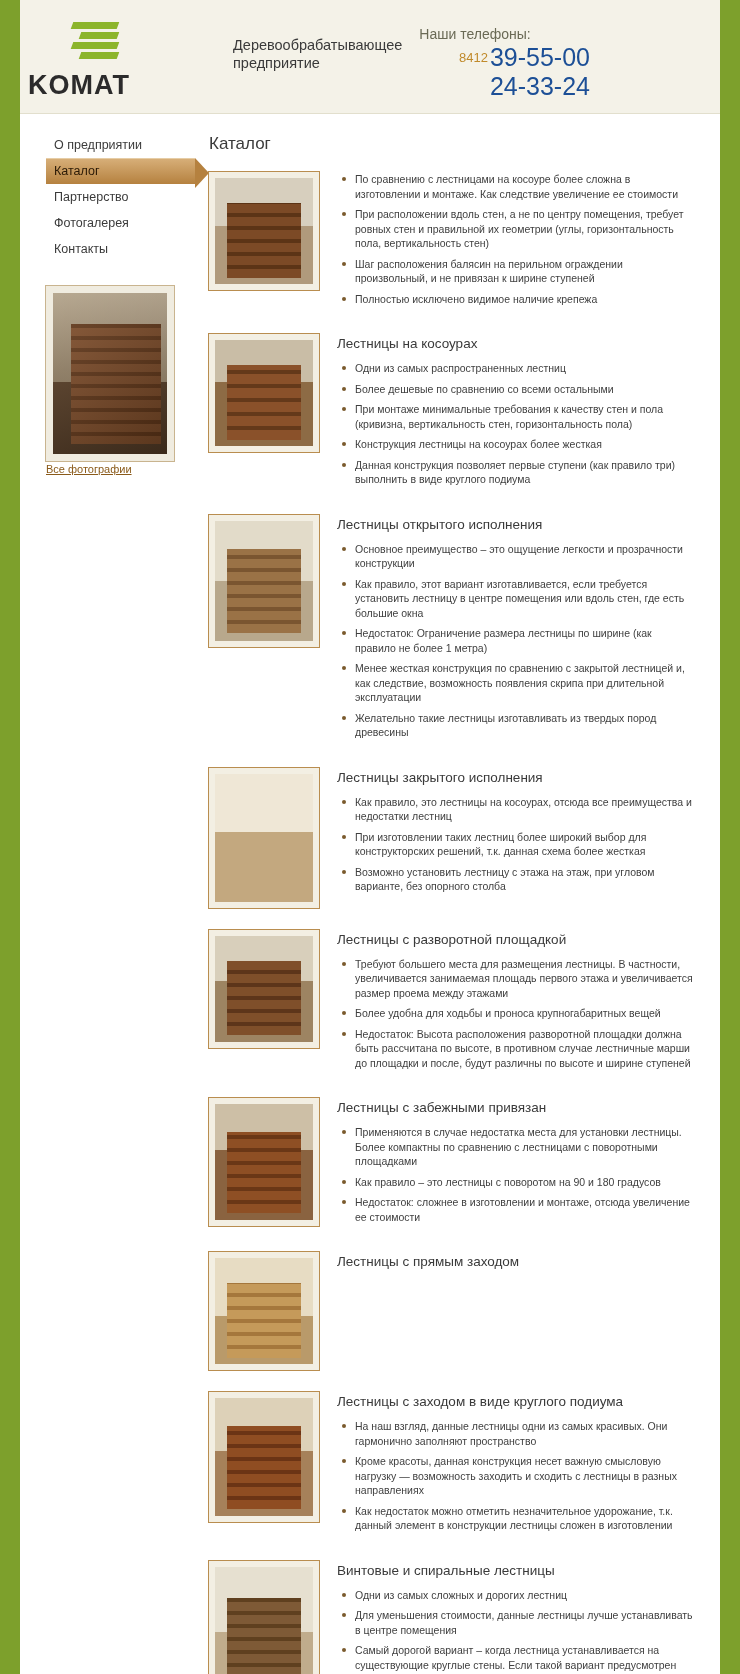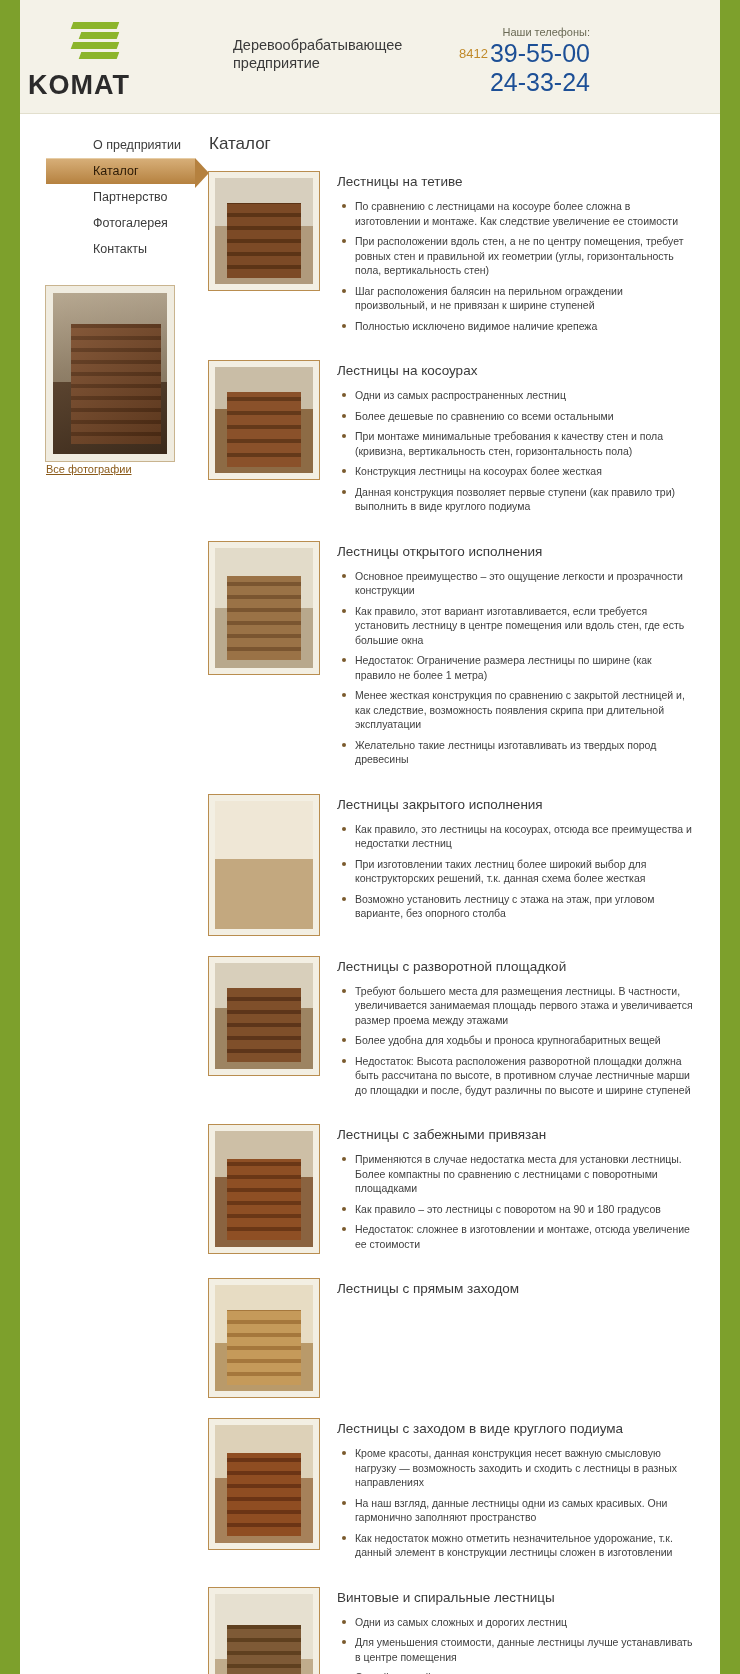--- a/index.html
+++ b/index.html
@@ -64,23 +64,24 @@
     width: 230px;
   }
   .phones {
     position: absolute;
     right: 130px;
     top: 26px;
     text-align: right;
     width: 230px;
   }
   .phones-label {
-    font-size: 11px;
+    font-size: 14px;
     color: #6a6a55;
     margin-bottom: 1px;
+    text-align: center;
   }
   .phone-line {
     font-size: 25px;
     color: #1c4f96;
     line-height: 29px;
     white-space: nowrap;
   }
   .phone-code {
     font-size: 13px;
     color: #c08a2a;
@@ -98,21 +99,20 @@
     flex: 0 0 175px;
   }
   .nav { list-style:none; margin:0; padding:0; }
   .nav li { position: relative; }
   .nav a {
     display:block;
     font-size: 12.5px;
     color: #3b3b3b;
     text-decoration: none;
     padding: 6px 0 6px 8px;
-    margin-left: 39px;
   }
   .nav li.active {
     background: linear-gradient(to bottom,#d8b07a,#b5813f);
     box-shadow: inset 0 1px 0 #e6cda6;
   }
   .nav li.active a { color:#2b1a06; font-weight:normal; }
   .nav li.active:after {
     content:"";
     position:absolute;
     right:-14px; top:0;
@@ -277,21 +277,20 @@
       <h1 class="page-title">Каталог</h1>
 
       <div class="item">
         <div class="thumb-wrap">
           <div class="thumb">
             <div class="sky" style="background:linear-gradient(to bottom,#d7cfbe 0 45%,#b09a7c 45% 100%)"></div>
             <div class="st" style="background:repeating-linear-gradient(to top,#7c4a26 0 9px,#5c3416 9px 13px)"></div>
           </div>
         </div>
         <div class="item-body">
-          <h2 class="item-title">Лестницы на тетиве</h2>
           <ul class="bullets">
             <li>По сравнению с лестницами на косоуре более сложна в изготовлении и монтаже. Как следствие увеличение ее стоимости</li>
             <li>При расположении вдоль стен, а не по центру помещения, требует ровных стен и правильной их геометрии (углы, горизонтальность пола, вертикальность стен)</li>
             <li>Шаг расположения балясин на перильном ограждении произвольный, и не привязан к ширине ступеней</li>
             <li>Полностью исключено видимое наличие крепежа</li>
           </ul>
         </div>
       </div>
 
       <div class="item">
@@ -398,22 +397,22 @@
       <div class="item">
         <div class="thumb-wrap">
           <div class="thumb" style="height:130px">
             <div class="sky" style="background:linear-gradient(to bottom,#ddd1b8 0 45%,#a6815a 45% 100%)"></div>
             <div class="st" style="background:repeating-linear-gradient(to top,#8f4d22 0 9px,#6b3415 9px 13px)"></div>
           </div>
         </div>
         <div class="item-body">
           <h2 class="item-title">Лестницы с заходом в виде круглого подиума</h2>
           <ul class="bullets">
+            <li>На наш взгляд, данные лестницы одни из самых красивых. Они гармонично заполняют пространство</li>
             <li>Кроме красоты, данная конструкция несет важную смысловую нагрузку — возможность заходить и сходить с лестницы в разных направлениях</li>
-            <li>На наш взгляд, данные лестницы одни из самых красивых. Они гармонично заполняют пространство</li>
             <li>Как недостаток можно отметить незначительное удорожание, т.к. данный элемент в конструкции лестницы сложен в изготовлении</li>
           </ul>
         </div>
       </div>
 
       <div class="item">
         <div class="thumb-wrap">
           <div class="thumb" style="height:142px">
             <div class="sky" style="background:linear-gradient(to bottom,#e6e0d0 0 50%,#c0ac8c 50% 100%)"></div>
             <div class="st" style="background:repeating-linear-gradient(to top,#7e5a36 0 9px,#5f401f 9px 13px)"></div>

